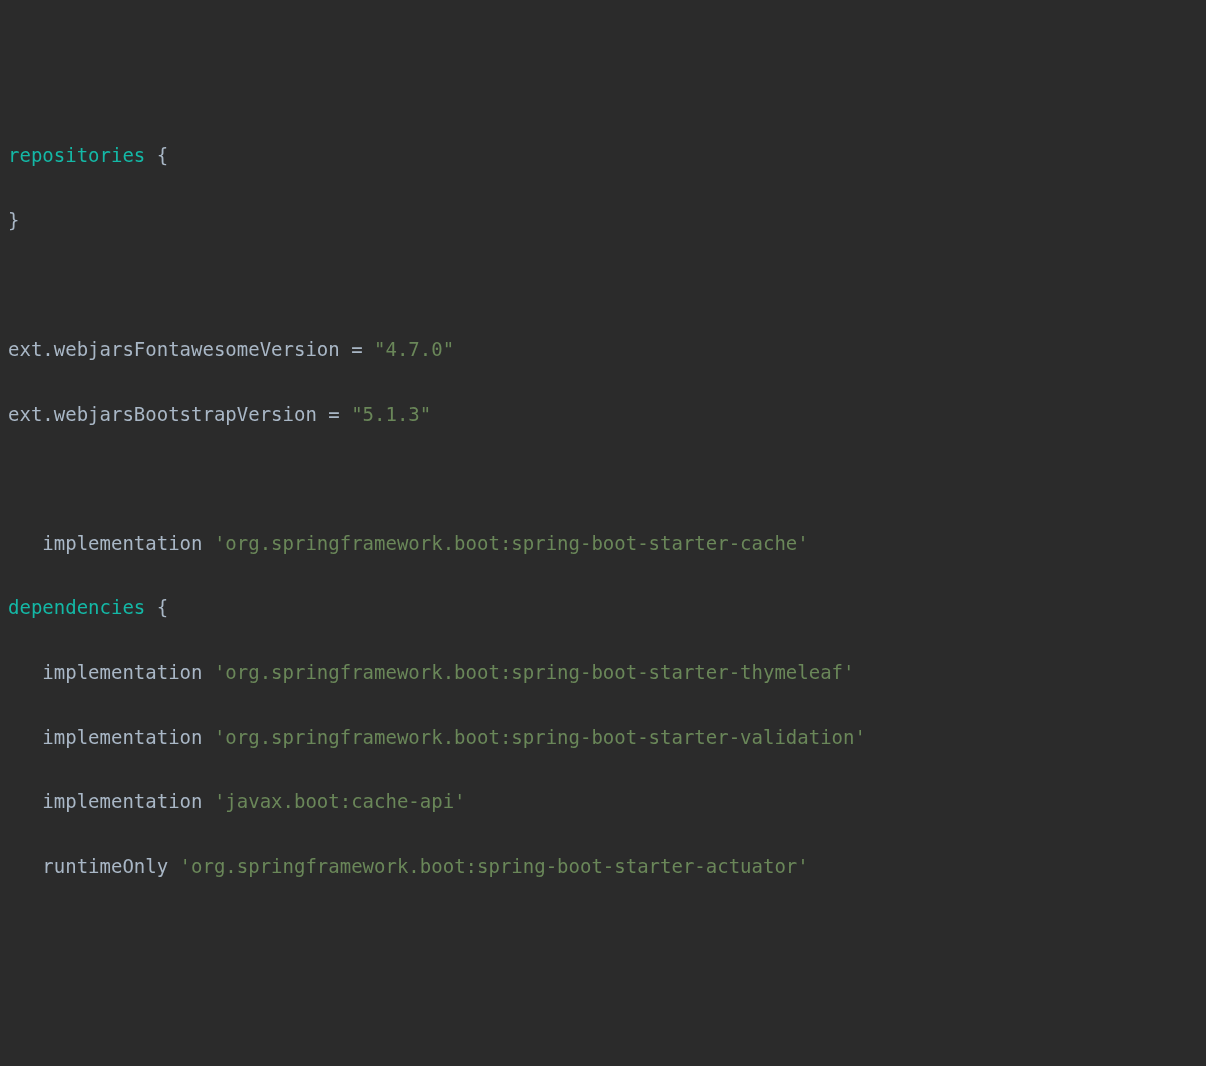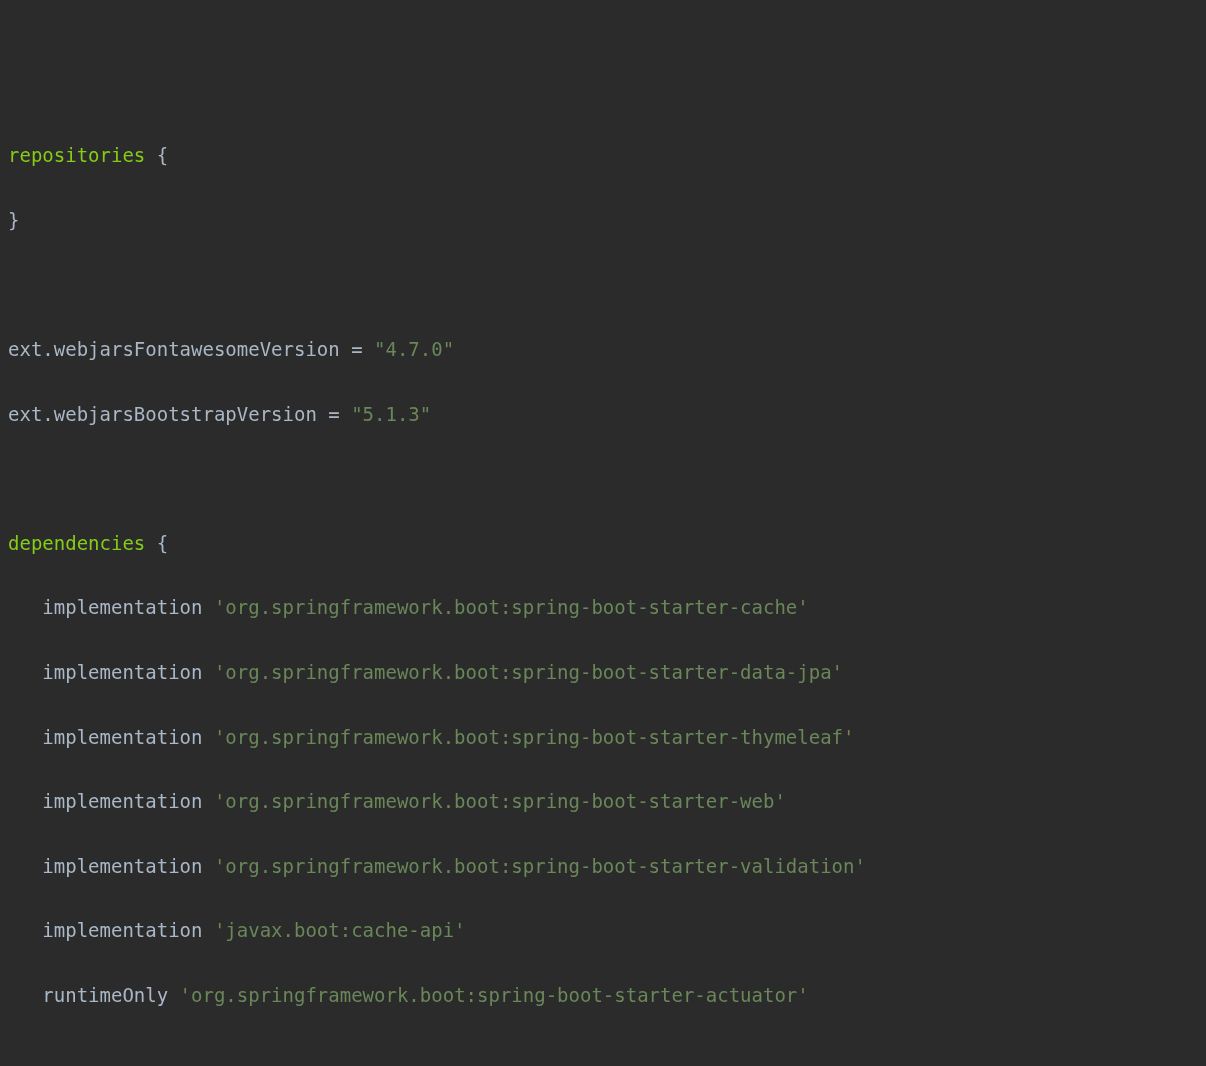--- a/index.html
+++ b/index.html
@@ -8,42 +8,40 @@
     font-family: 'Menlo', 'Monaco', 'Consolas', monospace;
     font-size: 19px;
     line-height: 1.7;
     color: #a9b7c6;
     padding: 10px 0 10px 8px;
     white-space: pre;
     width: 1206px;
     height: 1066px;
     overflow: hidden;
   }
-  .kw { color: #84cc16; }      
+  .kw { color: #14b8a6; }      
   .id { color: #a9b7c6; }      
   .str { color: #6a8759; }
   .line { display: block; }
   pre { font-family: inherit; }
 </style>
 </head>
 <body>
 
 
 
 <pre><span class="line"><span class="kw">repositories</span><span class="id"> {</span></span>
 <span class="line"><span class="id">}</span></span>
 <span class="line"> </span>
 <span class="line"><span class="id">ext.webjarsFontawesomeVersion = </span><span class="str">"4.7.0"</span></span>
 <span class="line"><span class="id">ext.webjarsBootstrapVersion = </span><span class="str">"5.1.3"</span></span>
 <span class="line"> </span>
+<span class="line"><span class="id">   implementation </span><span class="str">'org.springframework.boot:spring-boot-starter-cache'</span></span>
 <span class="line"><span class="kw">dependencies</span><span class="id"> {</span></span>
-<span class="line"><span class="id">   implementation </span><span class="str">'org.springframework.boot:spring-boot-starter-cache'</span></span>
-<span class="line"><span class="id">   implementation </span><span class="str">'org.springframework.boot:spring-boot-starter-data-jpa'</span></span>
 <span class="line"><span class="id">   implementation </span><span class="str">'org.springframework.boot:spring-boot-starter-thymeleaf'</span></span>
-<span class="line"><span class="id">   implementation </span><span class="str">'org.springframework.boot:spring-boot-starter-web'</span></span>
 <span class="line"><span class="id">   implementation </span><span class="str">'org.springframework.boot:spring-boot-starter-validation'</span></span>
 <span class="line"><span class="id">   implementation </span><span class="str">'javax.boot:cache-api'</span></span>
 <span class="line"><span class="id">   runtimeOnly </span><span class="str">'org.springframework.boot:spring-boot-starter-actuator'</span></span>
 
 
 
 
 
 
 

